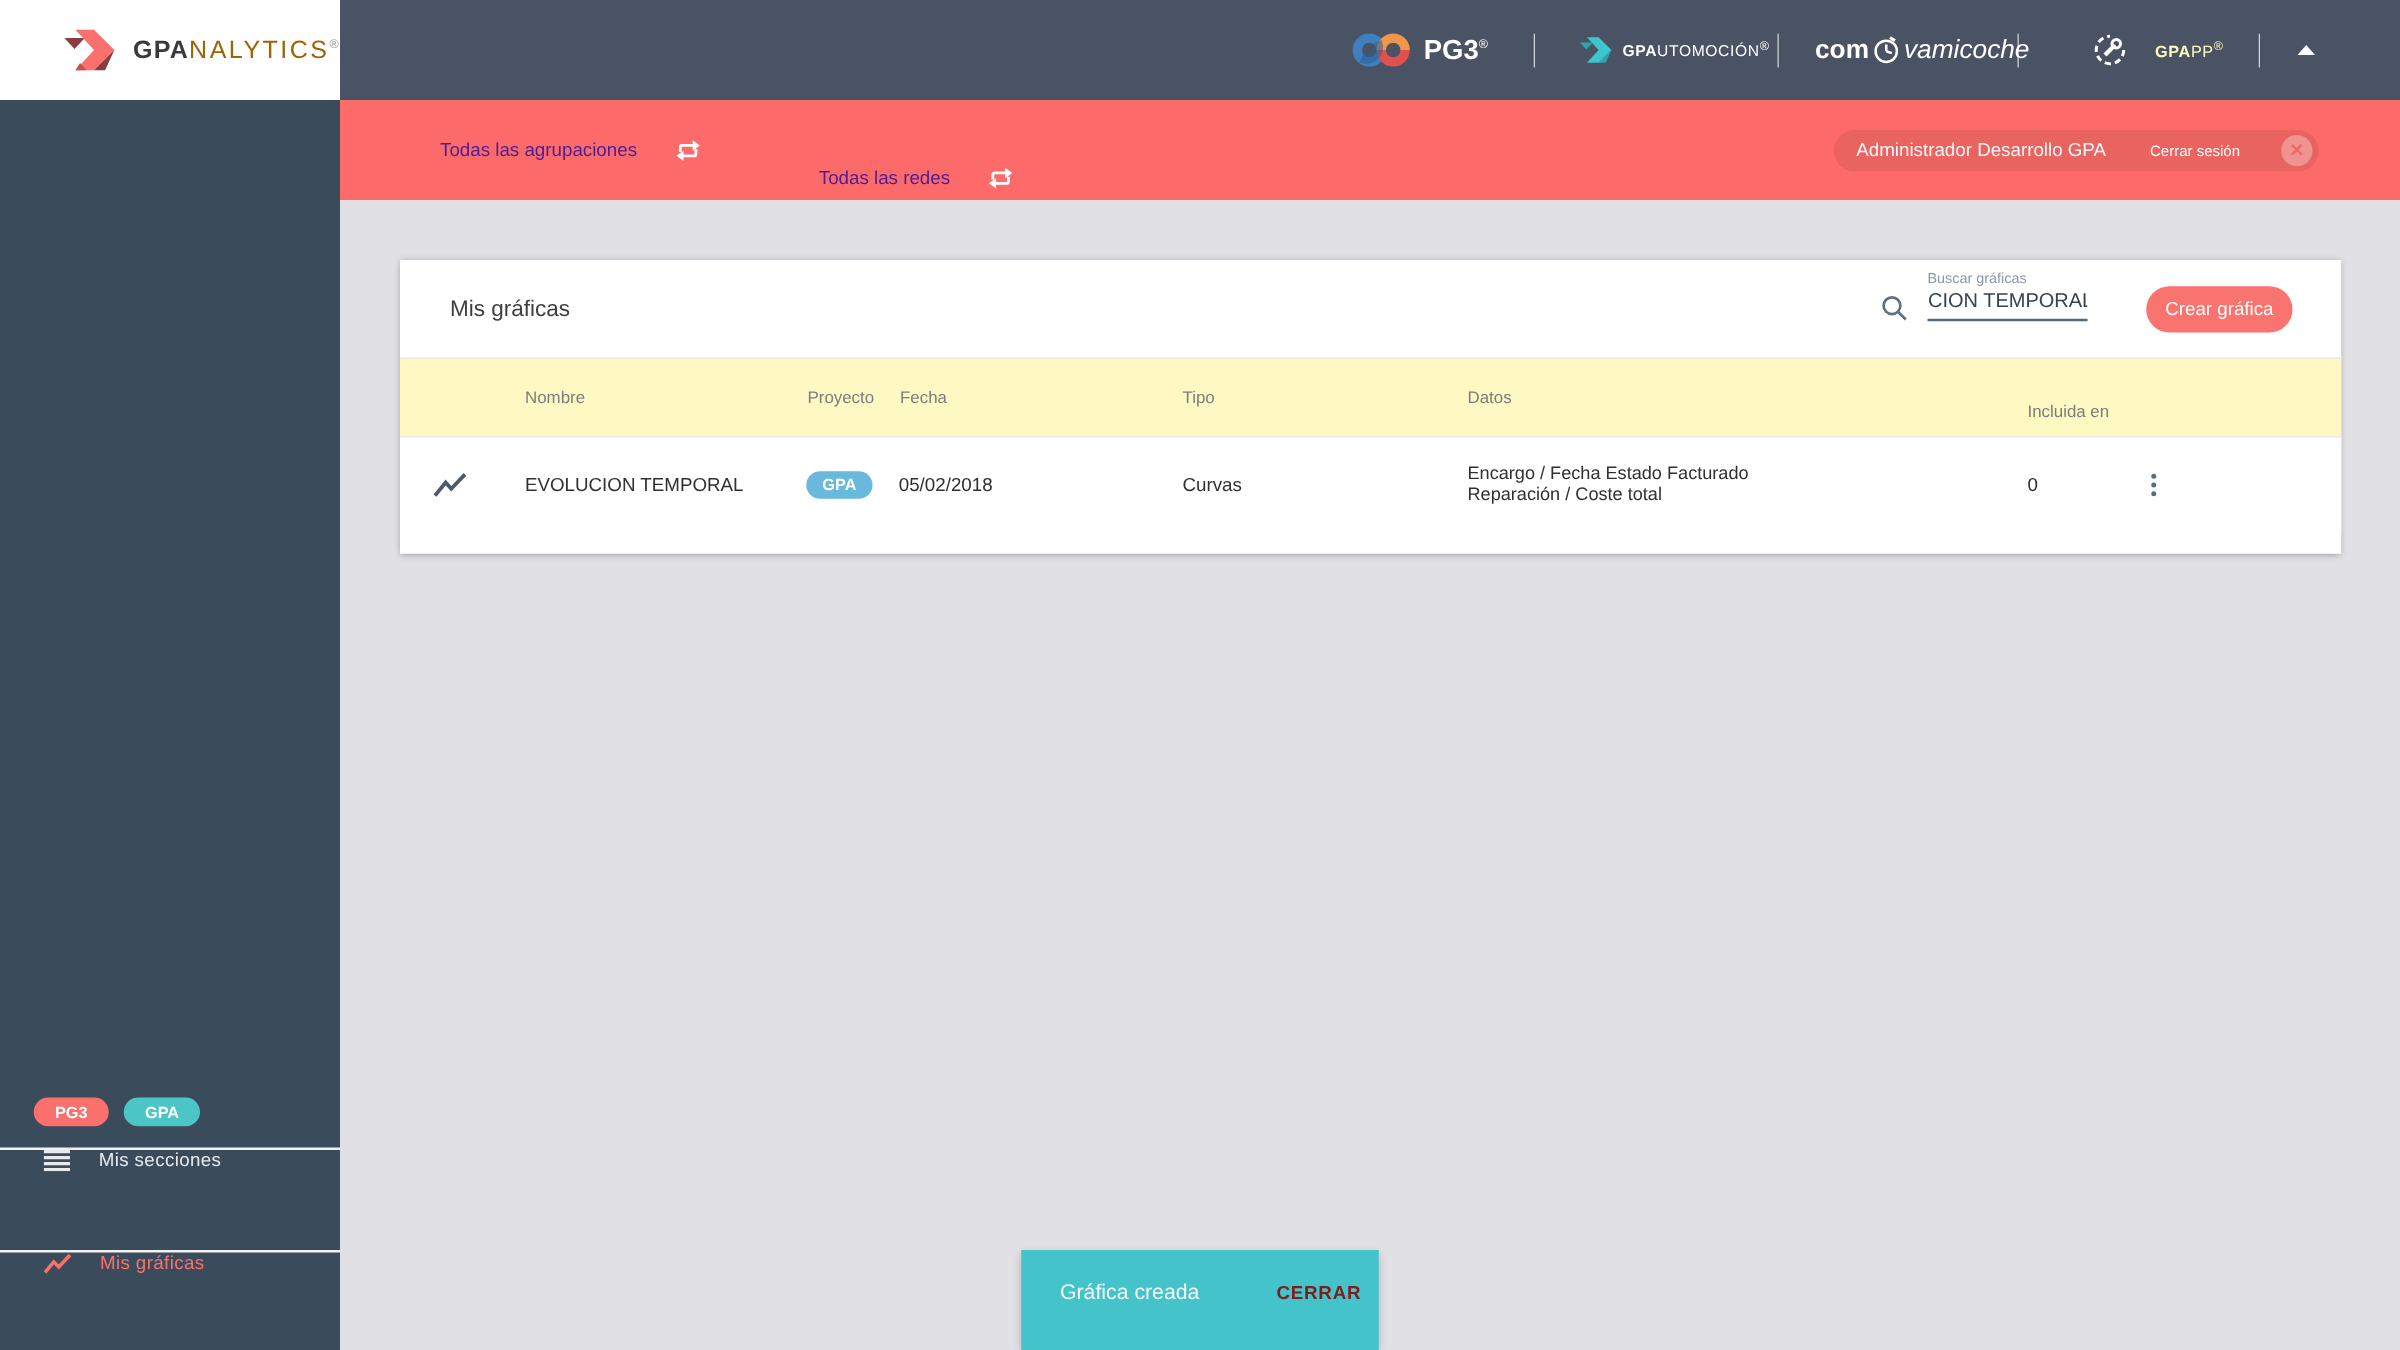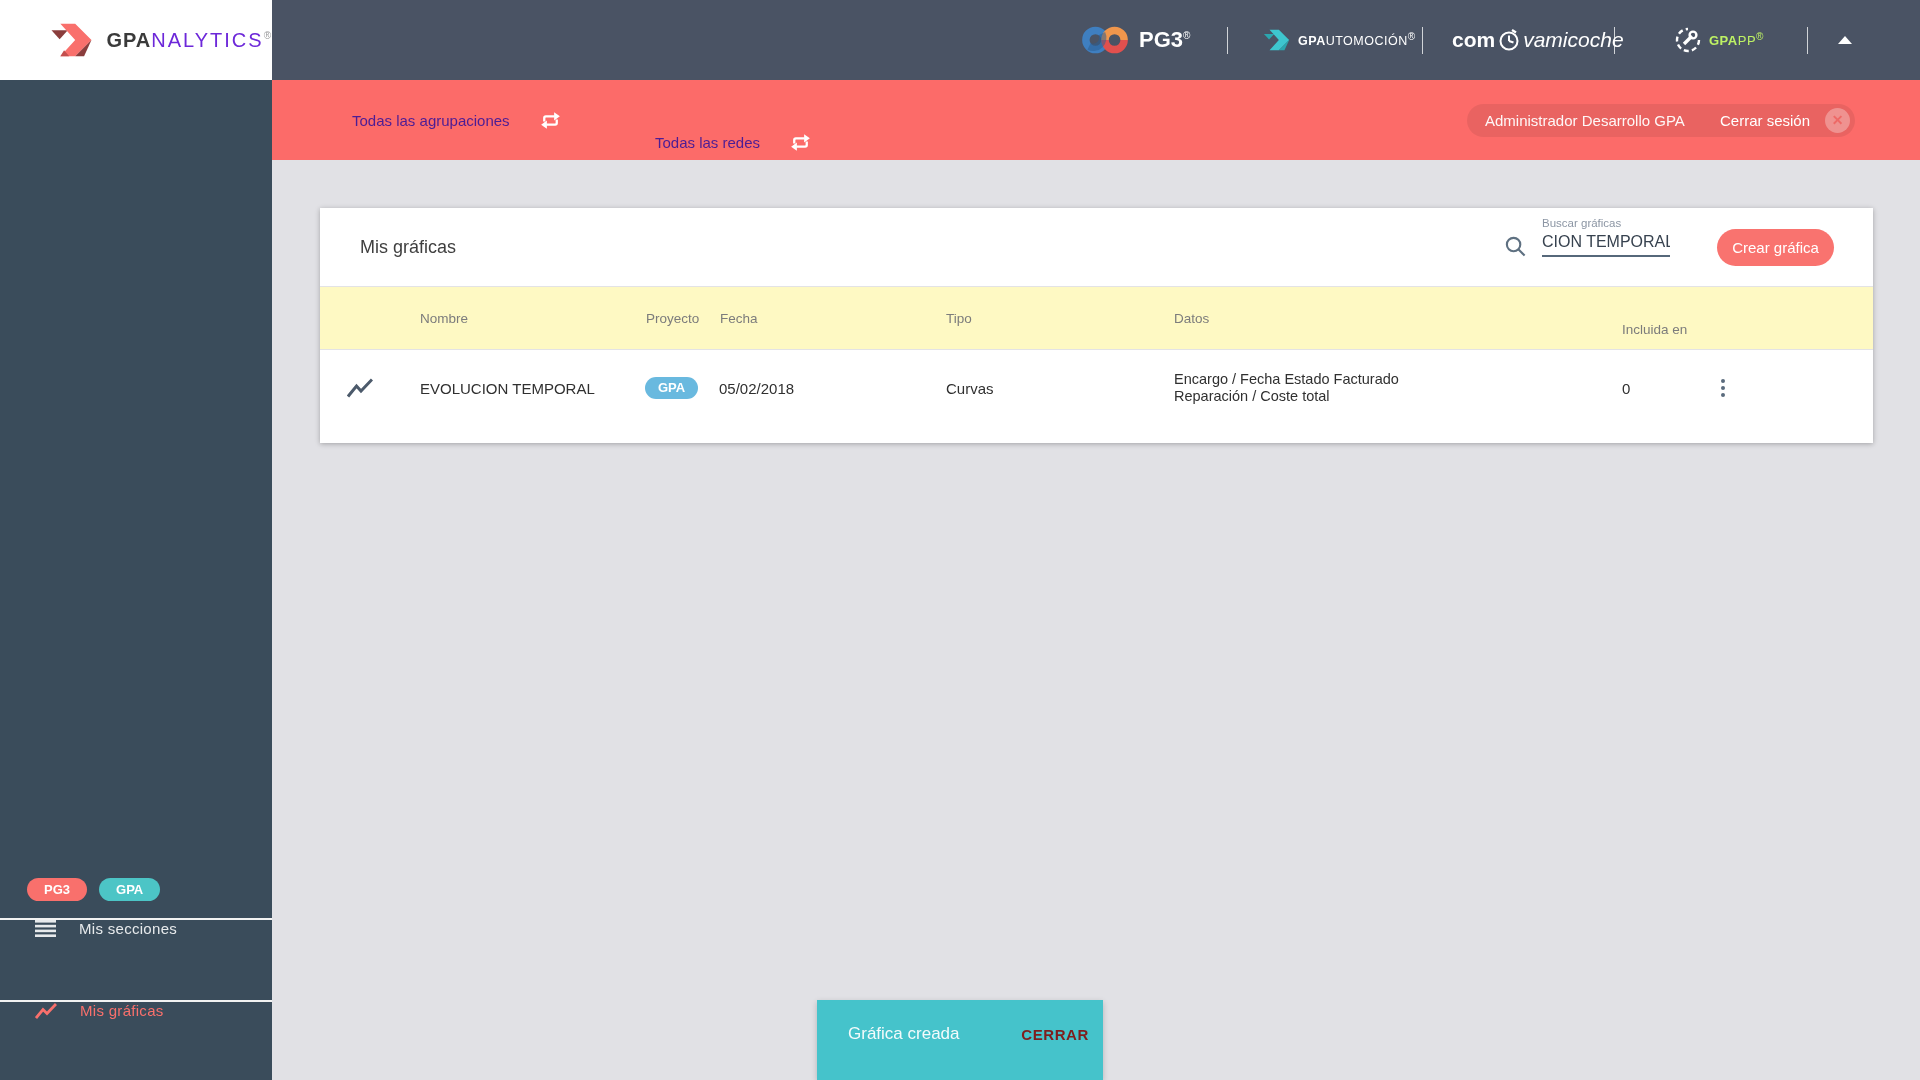--- a/index.html
+++ b/index.html
@@ -5,21 +5,21 @@
   * { margin:0; padding:0; box-sizing:border-box; }
   html,body { width:1920px; height:1080px; overflow:hidden; }
   body { font-family:"Liberation Sans", sans-serif; background:#E1E1E5; }
   #app { position:relative; width:1920px; height:1080px; background:#E1E1E5; }
 
   
   .logo-box { position:absolute; left:0; top:0; width:272px; height:80px; background:#FFFFFF;
               display:flex; align-items:center; padding-left:50px; z-index:5; }
   .logo-text { margin-left:12px; font-size:20px; letter-spacing:1px; white-space:nowrap; }
   .logo-text .g1 { color:#3A3A3A; font-weight:700; }
-  .logo-text .g2 { color:#6d28d9; font-weight:400; letter-spacing:2px; }
+  .logo-text .g2 { color:#a16207; font-weight:400; letter-spacing:2px; }
   .logo-text .reg { color:#9B9B9D; font-size:10px; vertical-align:super; }
 
   .sidebar { position:absolute; left:0; top:80px; width:272px; height:1000px; background:#3A4C5B; }
   .side-badges { position:absolute; left:27px; top:798px; display:flex; gap:12px; }
   .pill-badge { height:23px; line-height:23px; padding:0 17px; border-radius:12px;
                 color:#fff; font-size:13px; font-weight:700; }
   .pill-badge.salmon { background:#F9706C; }
   .pill-badge.teal   { background:#4CC5C6; }
   .side-item { position:absolute; left:0; width:272px; height:82px; display:flex; 
                padding-left:35px; gap:23px; border-top:2px solid #F2F2F2; cursor:pointer; }
@@ -30,33 +30,33 @@
   .topbar { position:absolute; left:272px; top:0; width:1648px; height:80px; background:#4A5364; }
   .topbar .grp { position:absolute; top:0; height:80px; display:flex; align-items:center; }
   .vdiv { position:absolute; top:27px; width:1px; height:27px; background:rgba(255,255,255,0.75); }
   .pg3-text { color:#fff; font-size:22px; font-weight:700; margin-left:8px; }
   .pg3-text .reg, .small-reg { font-size:10px; vertical-align:super; font-weight:400; }
   .auto-text { color:#fff; font-size:12.5px; letter-spacing:0.5px; margin-left:7px; }
   .auto-text b { font-weight:700; }
   .coche-text { color:#fff; font-size:21px; display:flex; align-items:center; }
   .coche-text .pre { font-weight:700; }
   .coche-text .post { font-style:italic; font-weight:500; }
-  .gpapp-text { color:#bef264; font-size:13px; letter-spacing:0.5px; margin-left:5px; }
+  .gpapp-text { color:#fef9c3; font-size:13px; letter-spacing:0.5px; margin-left:20px; }
   .gpapp-text b { font-weight:700; }
   .collapse-tri { width:0; height:0; border-left:7px solid transparent; border-right:7px solid transparent;
                   border-bottom:8px solid #fff; cursor:pointer; }
 
   
   .redbar { position:absolute; left:272px; top:80px; width:1648px; height:80px; background:#FC6B69; }
   .redbar .flt { position:absolute; top:0; height:80px; display:flex; align-items:center; gap:28px;
                  color:#4c1d95; font-size:15px; cursor:pointer; }
   .user-pill { position:absolute; right:65px; top:24px; width:388px; height:33px; border-radius:17px;
                background:rgba(0,0,0,0.075); display:flex; align-items:center; }
   .user-pill .uname { position:absolute; left:18px; font-size:15px; color:rgba(255,255,255,0.95); }
-  .user-pill .logout { position:absolute; left:253px; font-size:15px; color:#fff; cursor:pointer; }
+  .user-pill .logout { position:absolute; left:253px; font-size:12px; color:#fff; cursor:pointer; }
   .xcircle { position:absolute; left:358px; top:4px; width:25px; height:25px; border-radius:50%;
              background:rgba(255,255,255,0.30); color:#EE6966; font-size:14px; font-weight:700;
              text-align:center; line-height:25px; cursor:pointer; }
 
   
   .card { position:absolute; left:320px; top:208px; width:1553px; height:235px; background:#fff;
           box-shadow:0 1px 5px rgba(0,0,0,0.28); }
   .card-header { position:relative; height:78px; }
   .card-title { position:absolute; left:40px; top:0; line-height:78px; font-size:18px; color:#3F3F3F; }
   .search-icon { position:absolute; left:1184px; top:27px; cursor:pointer; }

